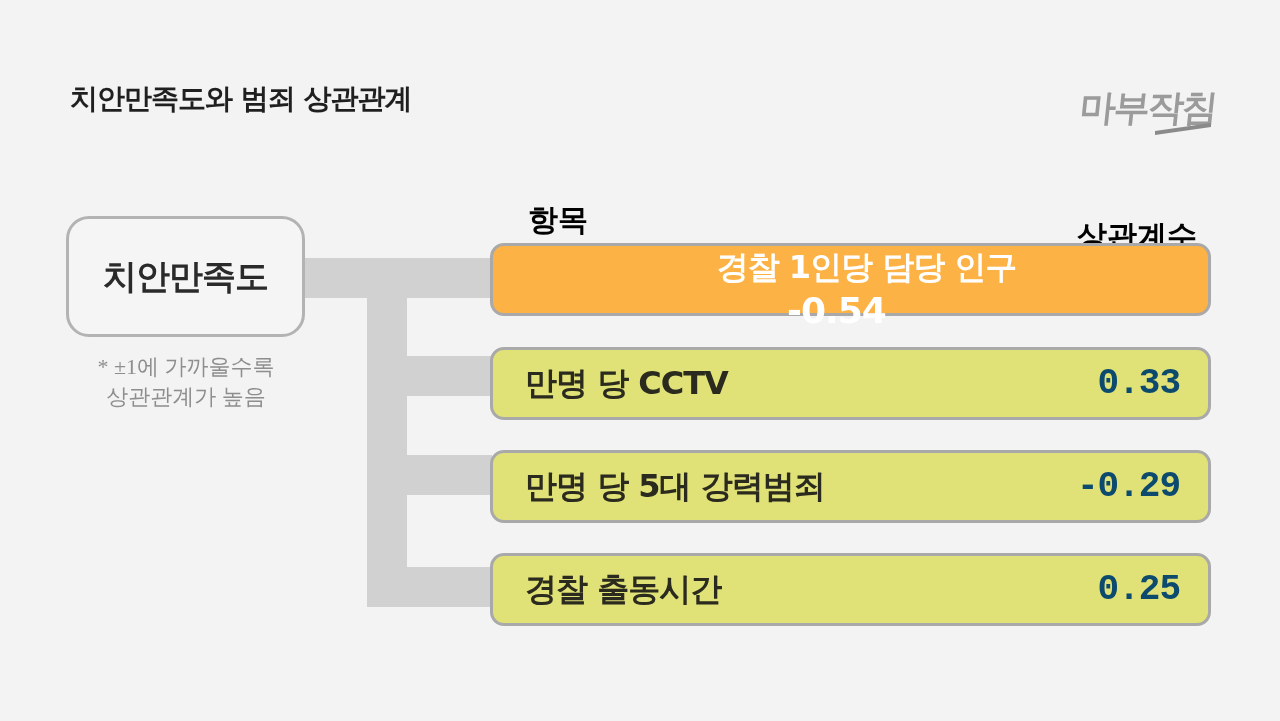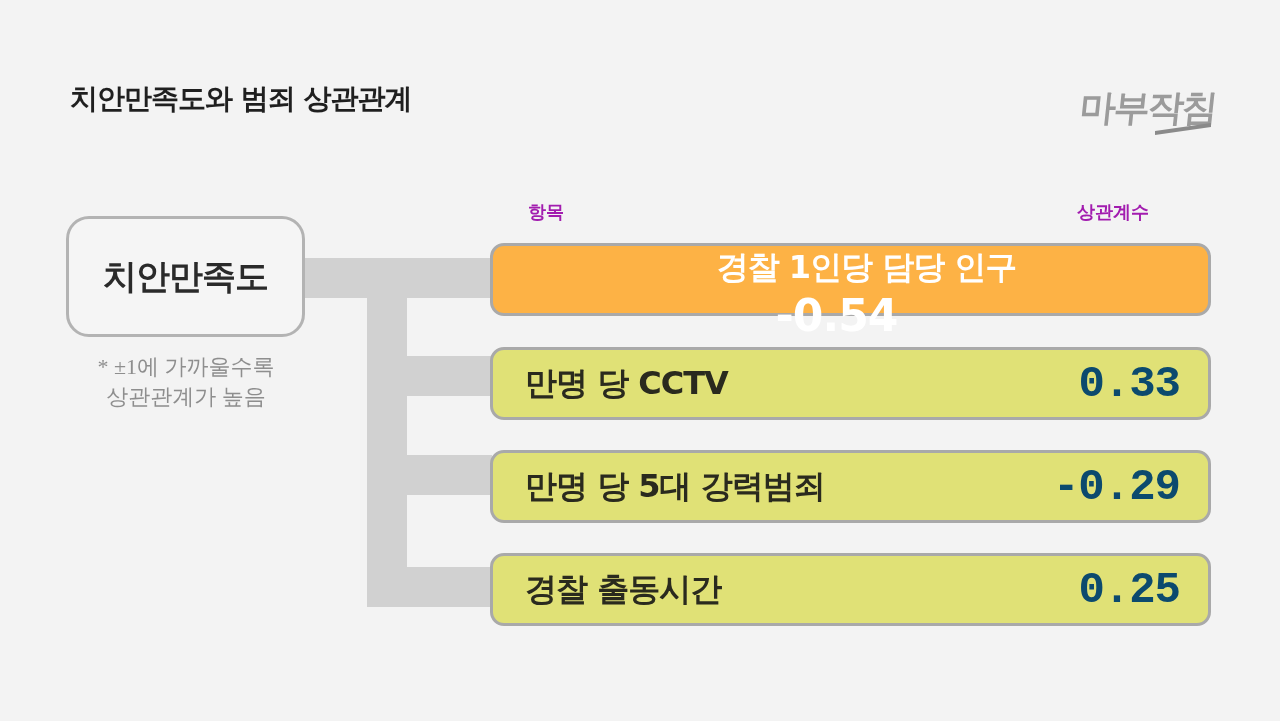--- a/index.html
+++ b/index.html
@@ -33,30 +33,30 @@
     font-size: 34px; font-weight: 700; color: #2a2a2a;
     letter-spacing: -1px;
     z-index: 2;
   }
   .note {
     position: absolute; left: 66px; top: 352px; width: 240px;
     text-align: center; font-size: 22px; color: #8e8e8e; line-height: 30px; font-family: Liberation Serif, serif;
   }
   .conn { position: absolute; background: #d1d1d1; z-index: 1; }
   .col-head {
-    position: absolute; top: 200px; font-size: 18px; color: #a21caf; font-weight: 600;
+    position: absolute; top: 200px; font-size: 30px; color: #000000; font-weight: 600;
   }
   .row {
     position: absolute; left: 490px; width: 715px; height: 67px;
     border: 3px solid #a9a9a9; border-radius: 14px;
     display: flex; align-items: center; justify-content: space-between;
     box-sizing: content-box; z-index: 2;
   }
   .row .label { padding-left: 32px; font-size: 32px; font-weight: 700; letter-spacing: -1px; }
-  .row .value { padding-right: 28px; font-size: 44px; font-weight: 700; letter-spacing: -1px; }
+  .row .value { padding-right: 28px; font-size: 36px; font-weight: 700; letter-spacing: -1px; }
   .row.highlight { background: #fdb245; }
   .row.highlight .label, .row.highlight .value { color: #ffffff; }
   .row.normal { background: #e0e176; }
   .row.normal .label { color: #2a2a1e; }
   .row.normal .value { color: #0c4a6e; font-family: Liberation Mono, monospace; }
 </style>
 </head>
 <body>
 
 <div class="title">치안만족도와 범죄 상관관계</div>
@@ -73,21 +73,21 @@
   <div>상관관계가 높음</div>
 </div>
 
 <div class="conn" style="left:300px; top:258px; width:192px; height:40px;"></div>
 <div class="conn" style="left:367px; top:258px; width:40px; height:349px;"></div>
 <div class="conn" style="left:407px; top:356px; width:85px; height:40px;"></div>
 <div class="conn" style="left:407px; top:455px; width:85px; height:40px;"></div>
 <div class="conn" style="left:407px; top:567px; width:85px; height:40px;"></div>
 
 <div class="col-head" style="left:528px;">항목</div>
-<div class="col-head" style="left:1077px;">상관계수</div>
+<div class="col-head" style="left:1077px;margin-top:16px;">상관계수</div>
 
 <div class="row highlight" style="top:243px;flex-direction:column;">
   <span class="label">경찰 1인당 담당 인구</span>
   <span class="value">-0.54</span>
 </div>
 
 <div class="row normal" style="top:347px;">
   <span class="label">만명 당 CCTV</span>
   <span class="value">0.33</span>
 </div>

